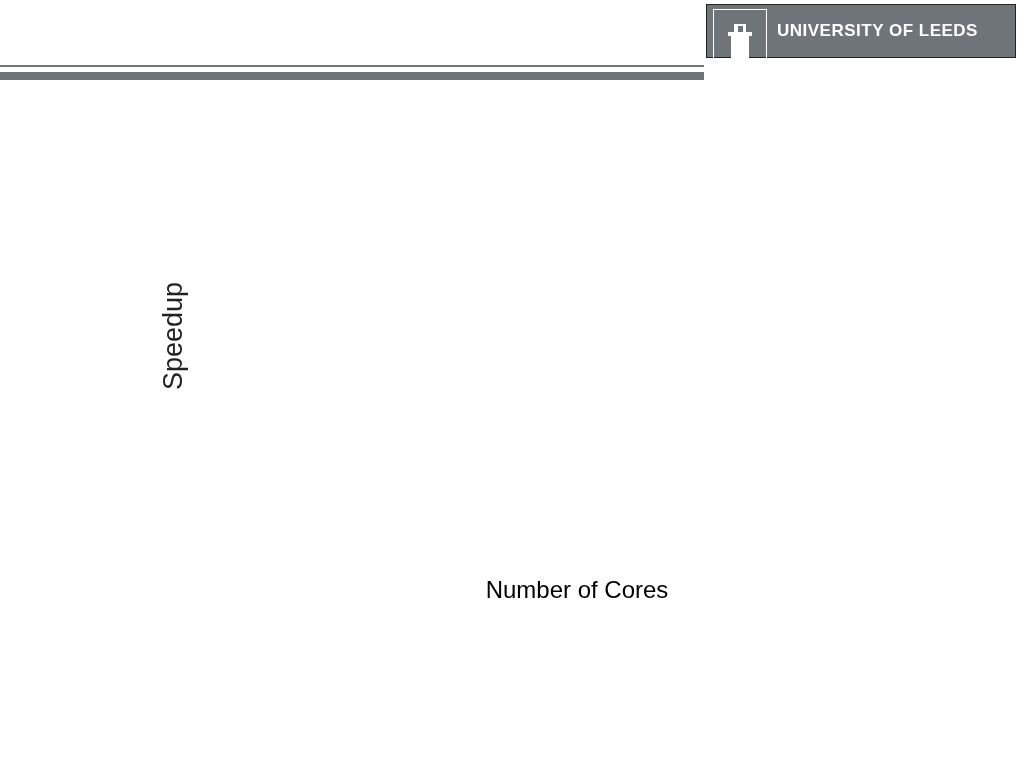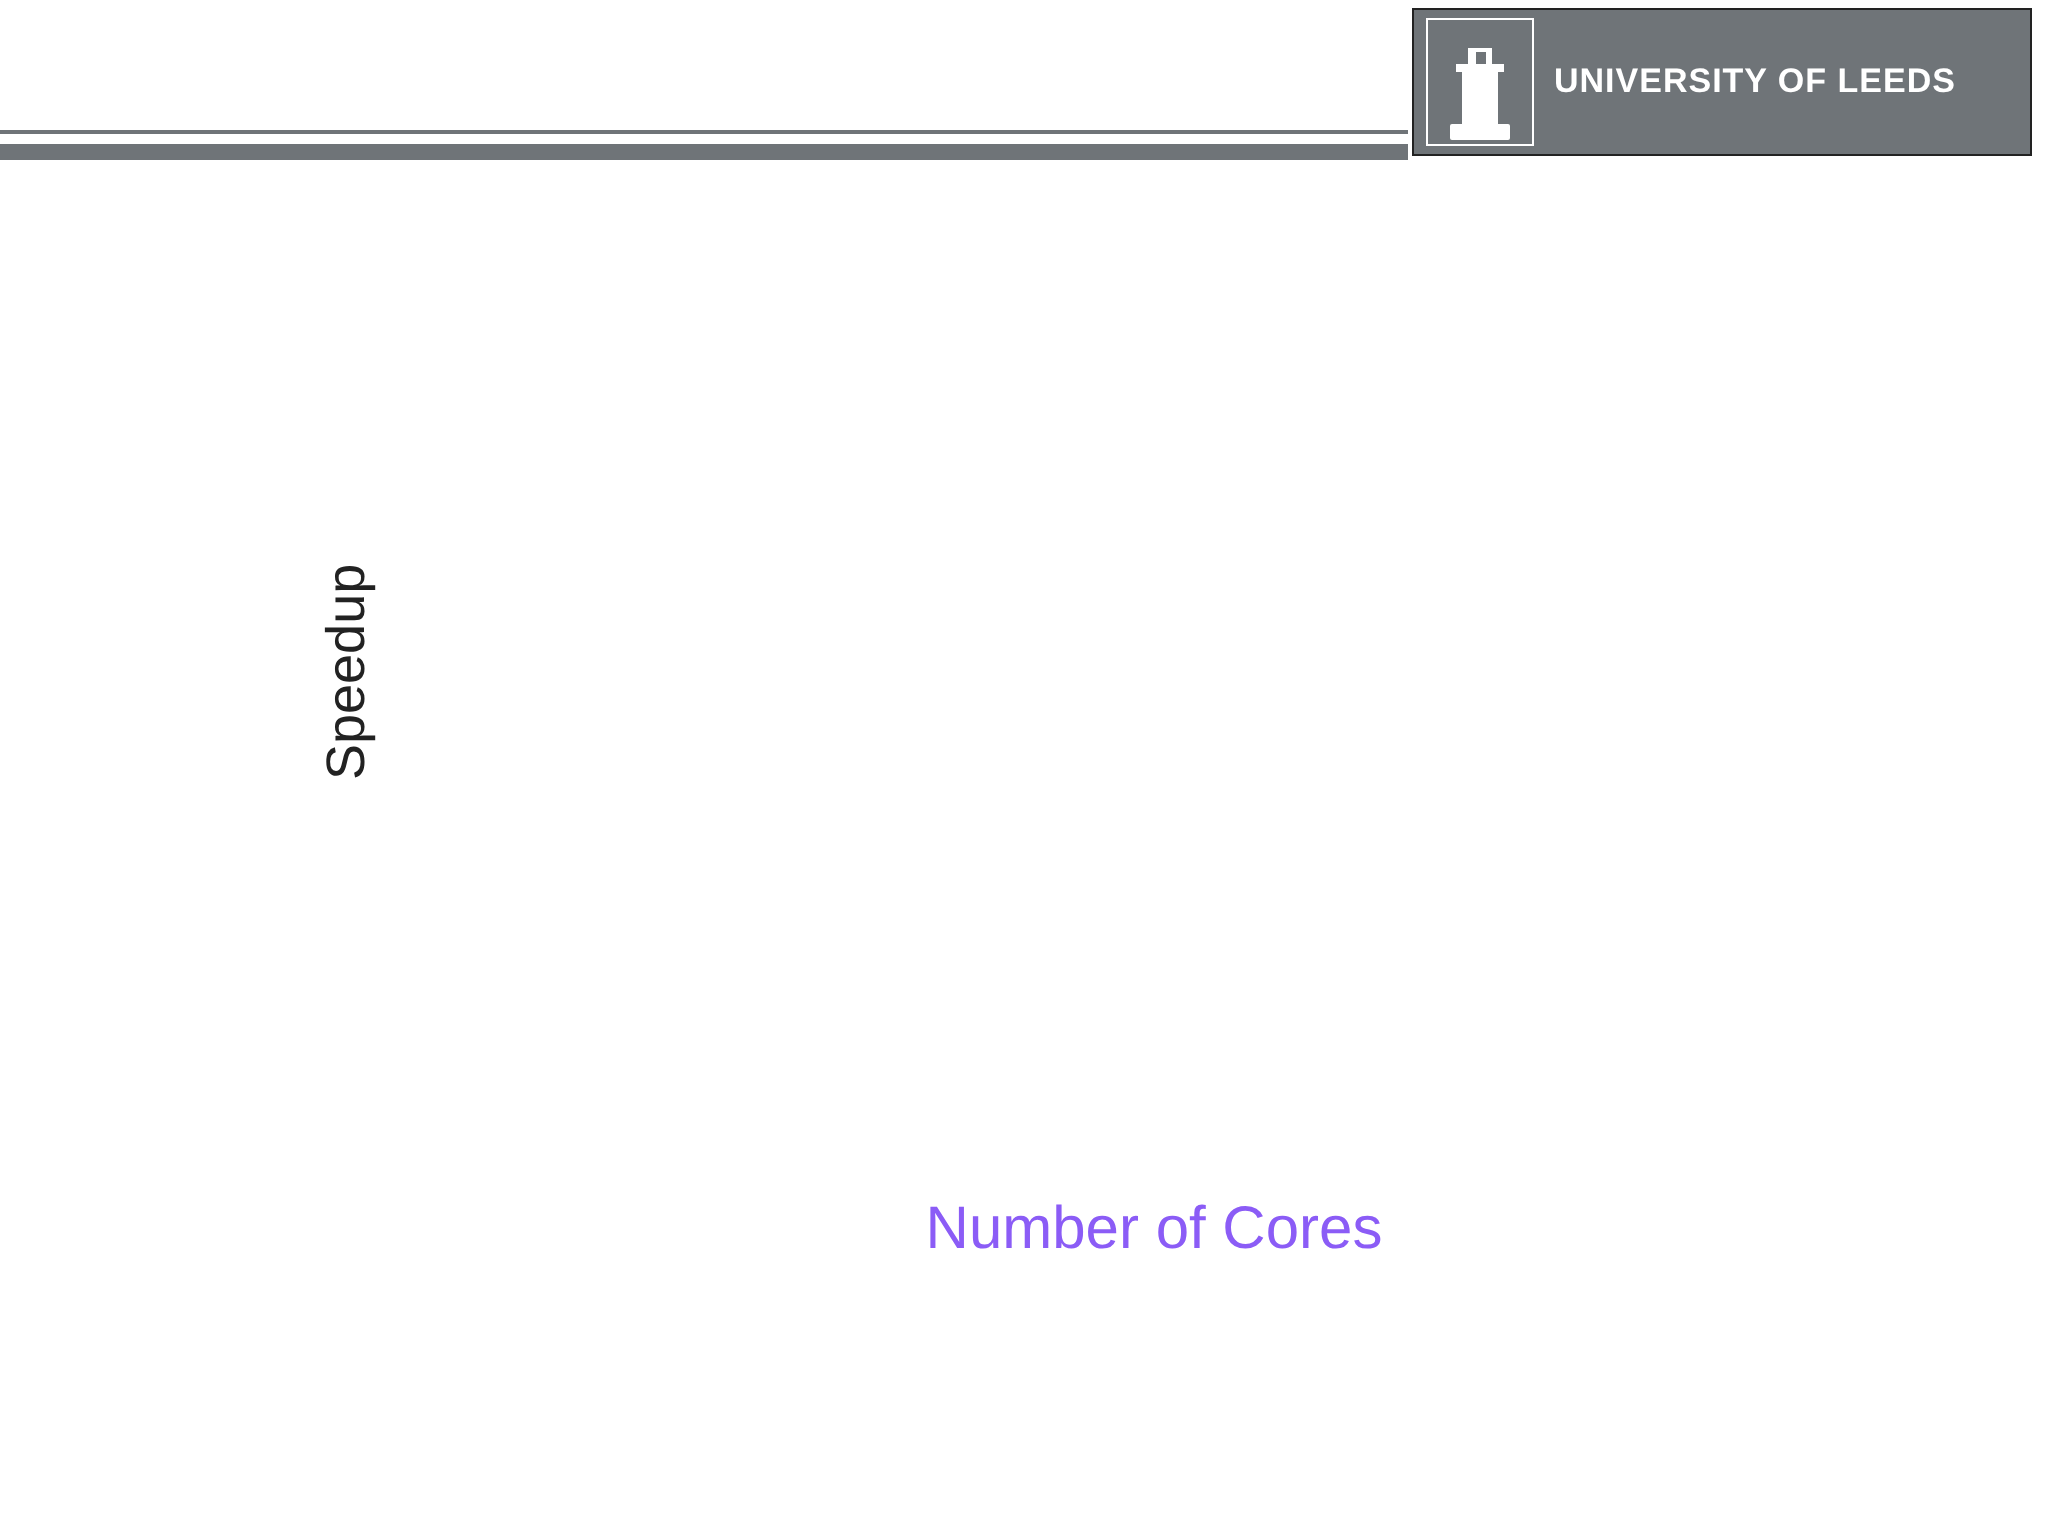--- a/index.html
+++ b/index.html
@@ -26,21 +26,21 @@
     font-size: 34px;
     color: #333333;
     font-weight: 400;
     letter-spacing: 0.2px;
   }
   .logo-box {
     position: absolute;
     top: 4px;
     right: 8px;
     width: 310px;
-    height: 74px;
+    height: 54px;
     background: #6f7478;
     border: 1px solid #222;
     box-sizing: border-box;
     display: flex;
     align-items: center;
   }
   .logo-tower-frame {
     position: absolute;
     top: 4px;
     left: 6px;
@@ -128,26 +128,26 @@
     top: 390px;
     left: 158px;
     font-size: 27px;
     color: #222;
     transform: rotate(-90deg);
     transform-origin: left top;
     white-space: nowrap;
   }
   .x-axis-label {
     position: absolute;
-    top: 598px;
+    top: 576px;
     left: 0;
     right: 0;
     text-align: center;
-    font-size: 30px;
-    color: #8b5cf6;
+    font-size: 24px;
+    color: #000000;
   }
   .x-axis-label span{
     display:inline-block;
     padding-left:130px;
   }
 </style>
 </head>
 <body>
 
 <div class="header">

